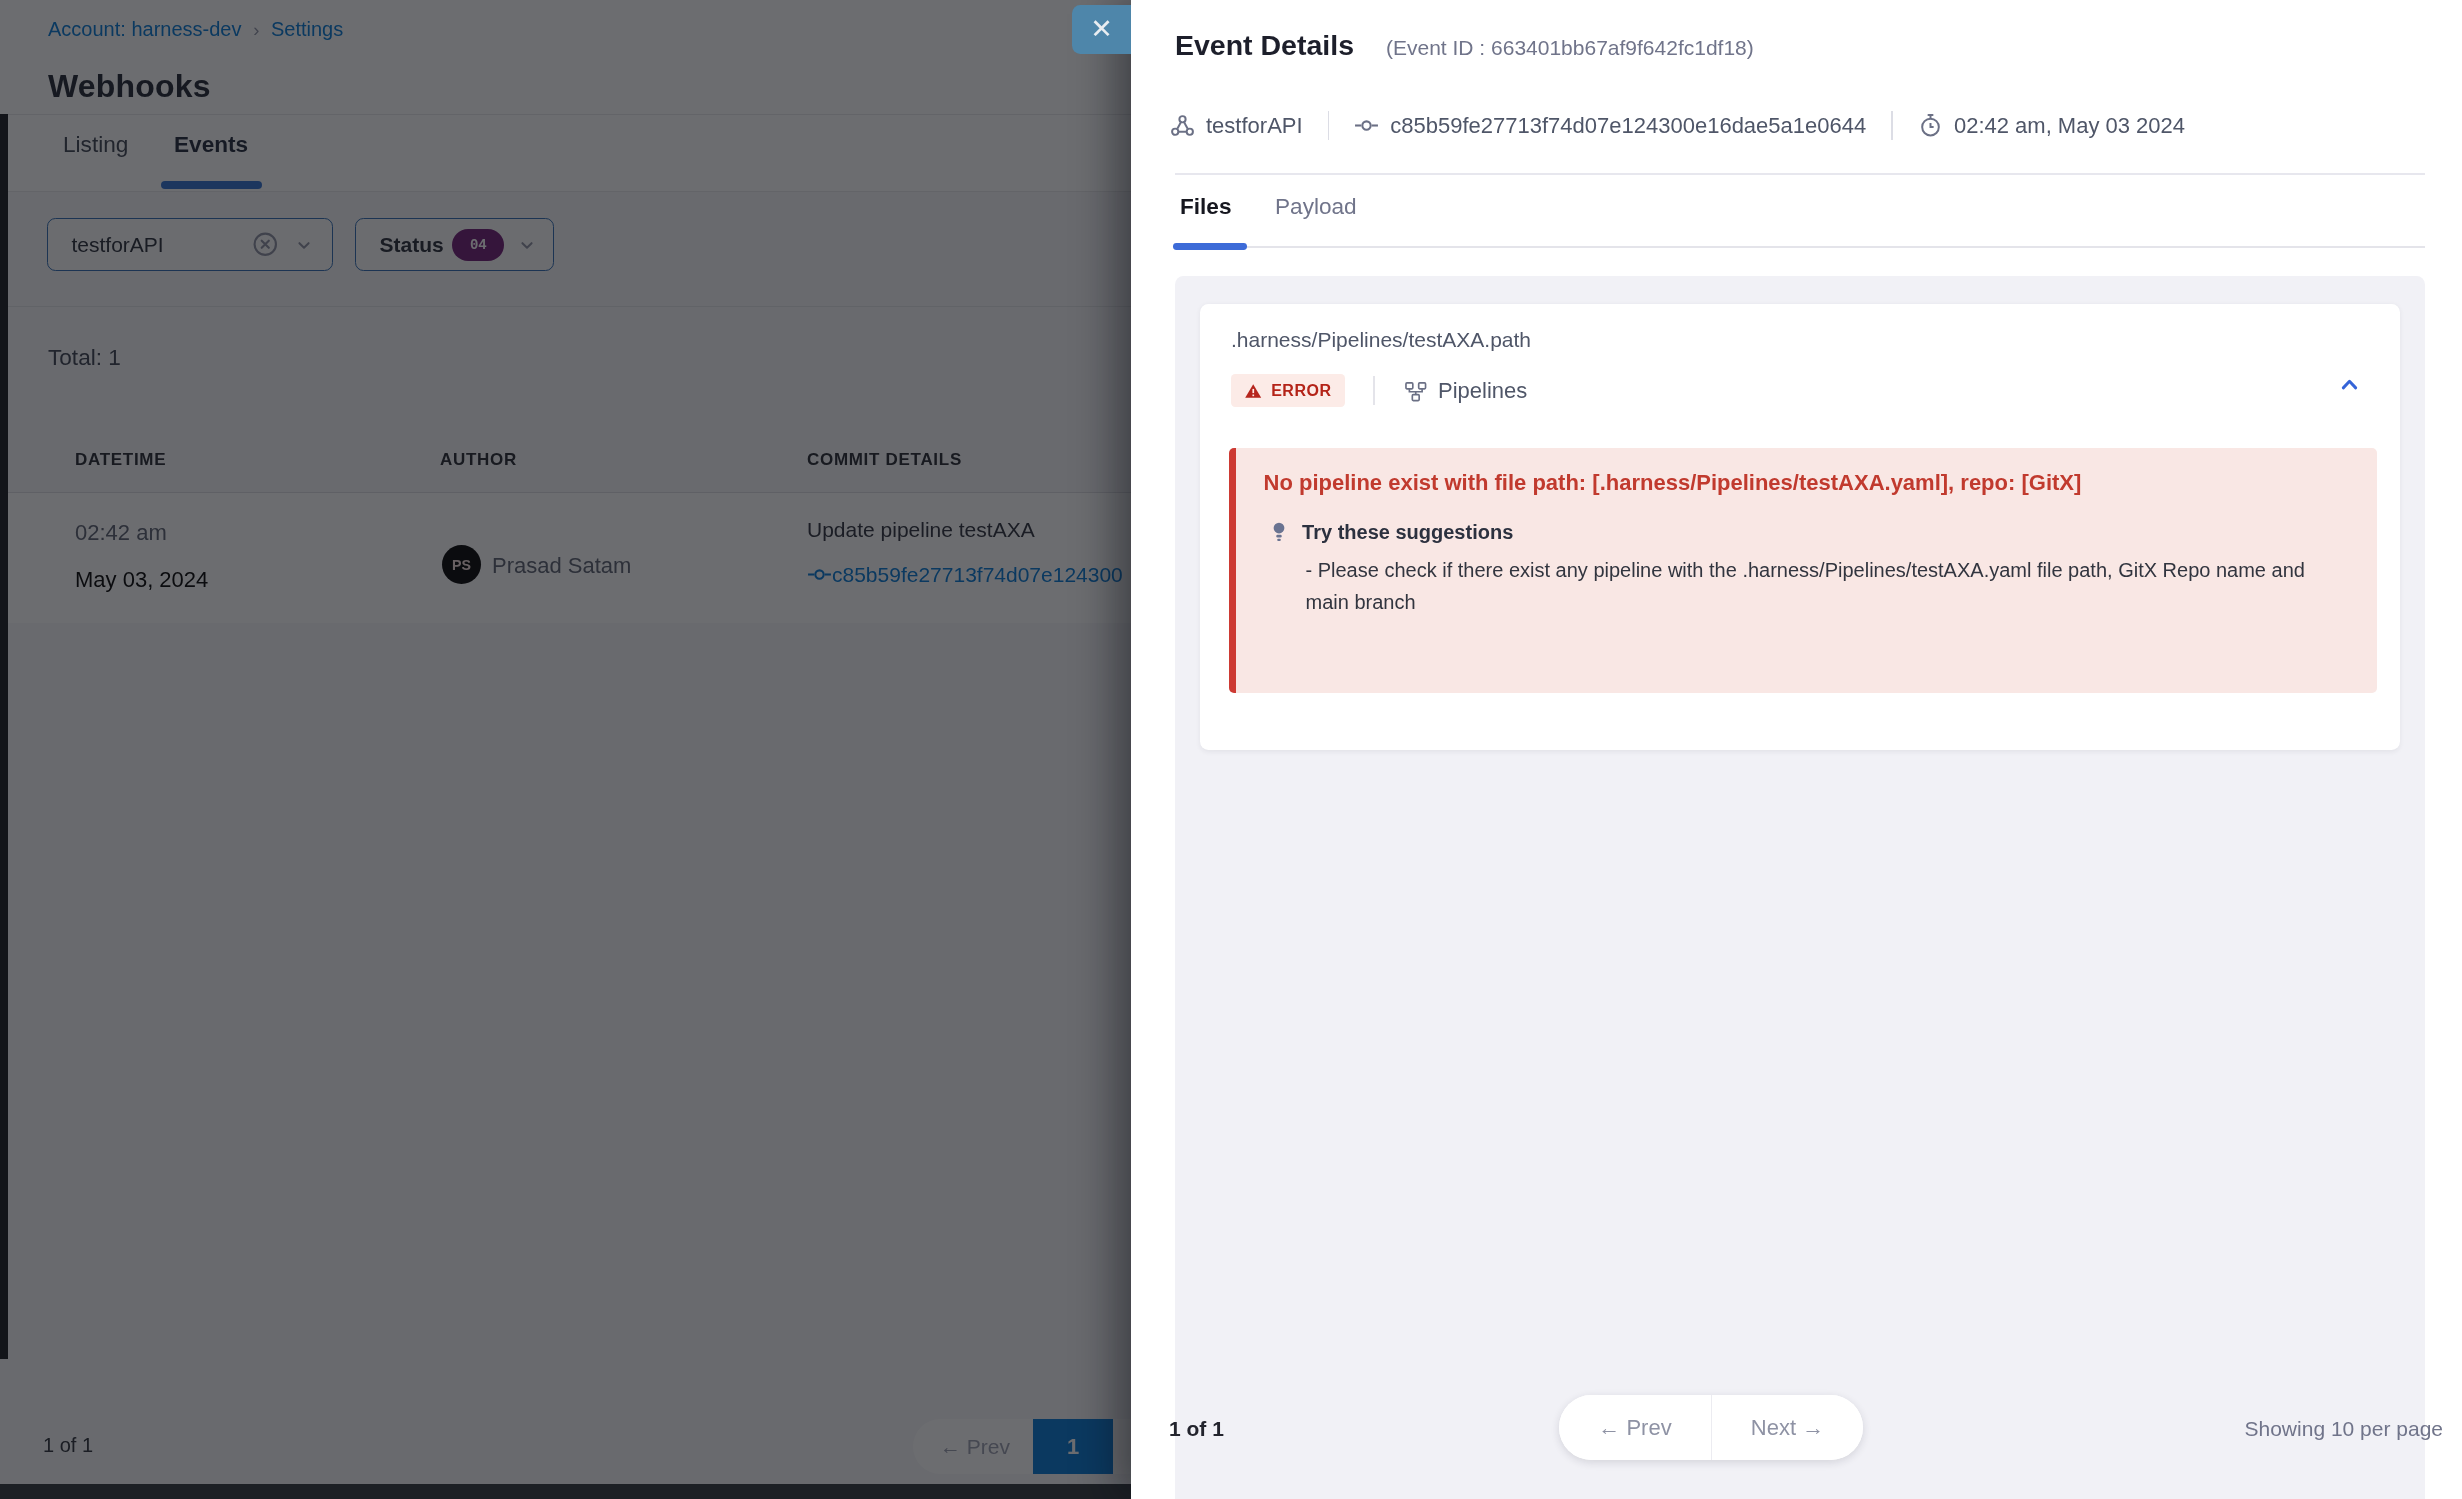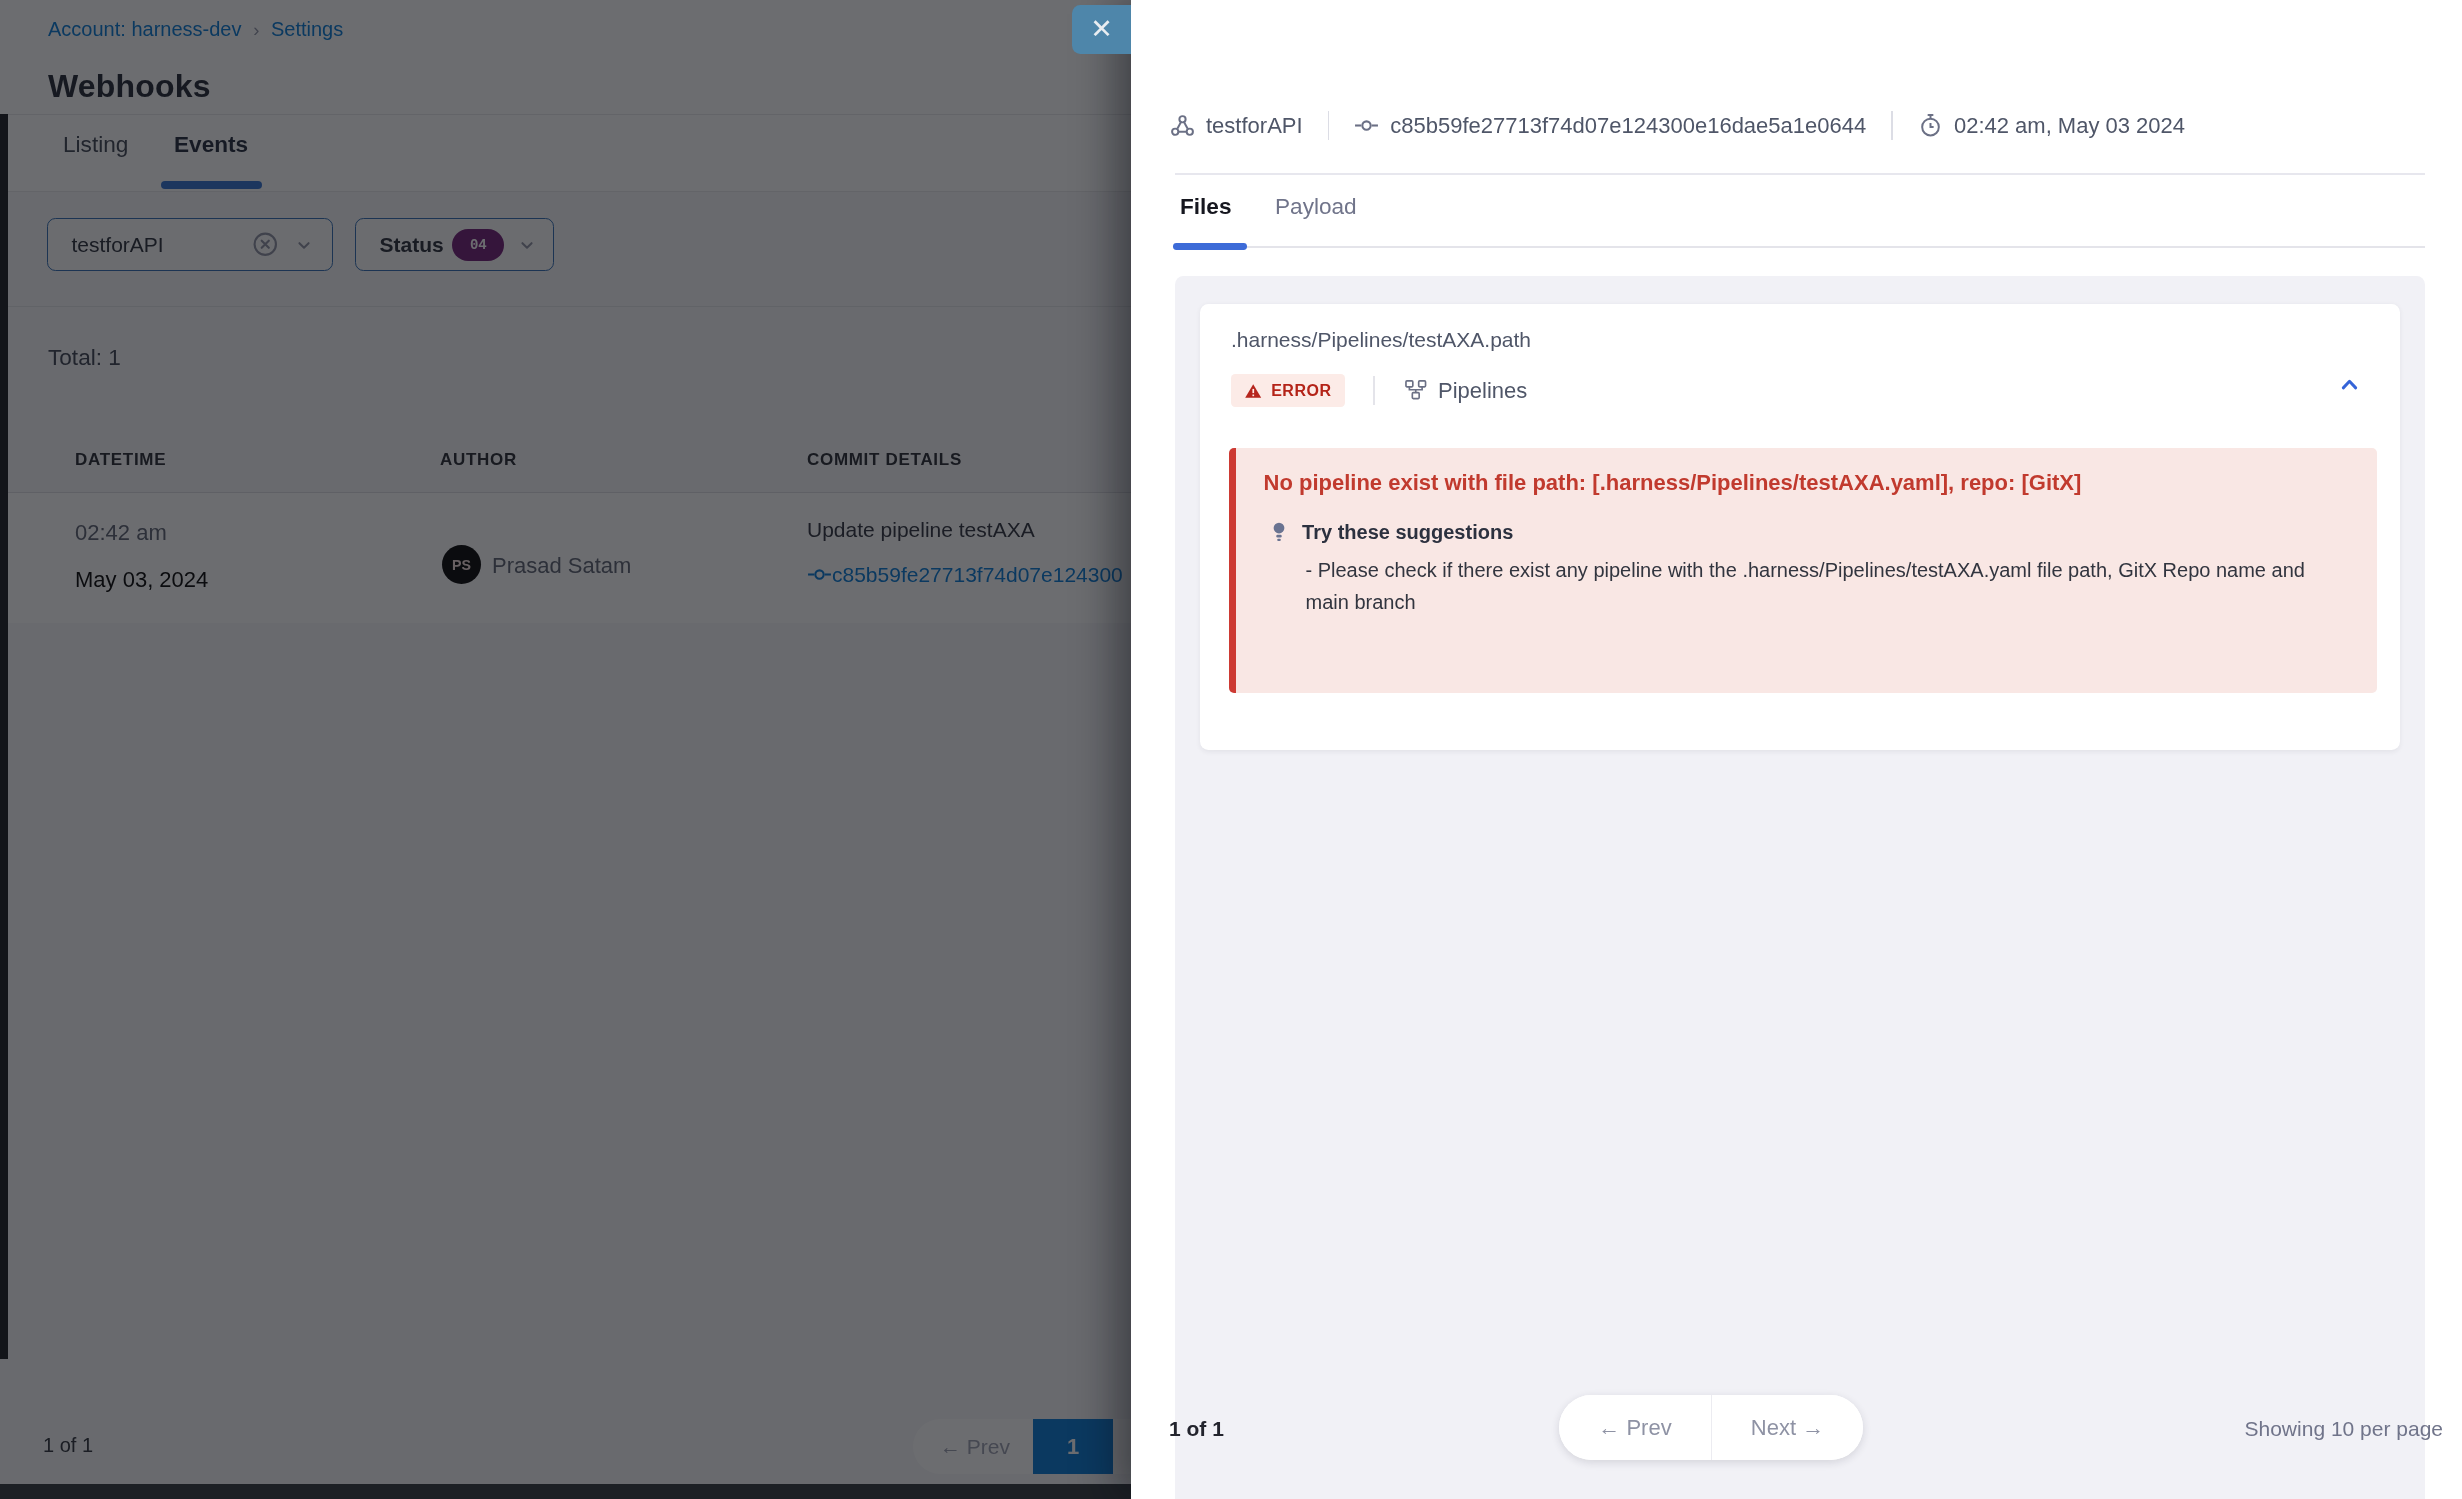--- a/index.html
+++ b/index.html
@@ -58,21 +58,21 @@
   .d-tab{position:absolute;top:194px;font-size:22.6px;color:#70748a;cursor:pointer;}
   .d-tab.active{color:#16171f;font-weight:600;}
   .d-tab-active-bar{position:absolute;left:42px;top:243px;width:74px;height:6.7px;border-radius:3.4px;background:#3d6bd8;z-index:2;}
   .d-panel{position:absolute;left:44px;top:276px;width:1250px;height:1223px;background:#f1f1f6;border-radius:8.4px 8.4px 0 0;}
   .file-card{position:absolute;left:25px;top:28px;width:1200px;height:446px;background:#ffffff;border-radius:8.4px;box-shadow:0 1.7px 5px rgba(40,41,61,.07);}
   .fc-path{position:absolute;left:31px;top:23.5px;font-size:21px;color:#4f5668;}
   .fc-status-row{position:absolute;left:31px;top:70px;display:flex;align-items:center;}
   .badge-error{display:inline-flex;align-items:center;gap:8.4px;background:#fcebe7;border-radius:4.2px;padding:7.5px 13.4px;}
   .badge-error span{font-size:16px;font-weight:700;letter-spacing:0.5px;color:#b42318;}
   .fc-sep{width:1.7px;height:28.5px;background:#e4e4ea;margin:0 28.5px;}
-  .fc-entity{display:flex;align-items:flex-start;gap:11px;font-size:22px;color:#4f5668;}
+  .fc-entity{display:flex;align-items:flex-end;gap:11px;font-size:22px;color:#4f5668;}
   .fc-collapse{position:absolute;right:34px;top:64px;background:none;border:none;cursor:pointer;padding:3.4px;}
   .error-box{position:absolute;left:28.5px;top:144px;width:1148px;height:245px;background:#f9e7e4;border-left:7.5px solid #cd3a33;border-radius:5px;}
   .eb-headline{position:absolute;left:28px;top:22px;font-size:22px;font-weight:700;color:#c13a2e;}
   .eb-sugg-row{position:absolute;left:32px;top:72px;display:flex;align-items:center;gap:12.6px;}
   .eb-sugg-title{font-size:20px;font-weight:700;color:#2c313f;}
   .eb-sugg-text{position:absolute;left:70px;top:106px;width:1039px;font-size:20px;line-height:32px;color:#32353f;}
   .df-pageinfo{position:absolute;left:38px;top:1417px;font-size:21px;font-weight:600;color:#23242d;}
   .df-buttons{position:absolute;left:428px;top:1395px;height:65px;display:flex;border-radius:34px;overflow:hidden;background:#fff;box-shadow:0 2.5px 8.4px rgba(35,38,59,.14);}
   .df-btn{width:152px;height:65px;background:#fff;border:none;font-size:22px;color:#8e92a4;cursor:pointer;}
   .df-btn.next{border-left:1.7px solid #ececf1;}
@@ -160,20 +160,24 @@
     <div class="bottom-strip"></div>
   </section>
 
   <div class="backdrop"></div>
 
   <aside class="drawer">
     <button class="drawer-close">
         <span>✕</span>
       </button>
 
+    <div class="d-title-row">
+      <span class="d-title">Event Details</span>
+      <span class="d-eventid">(Event ID : 663401bb67af9f642fc1df18)</span>
+    </div>
 
     <div class="d-meta">
       <span class="d-meta-item">
         <span>
           <svg width="25" height="25" viewBox="0 0 24 24" fill="none" stroke="#6b7085" stroke-width="1.9">
               <circle cx="5" cy="18" r="3"></circle>
               <circle cx="19" cy="18" r="3"></circle>
               <circle cx="12" cy="6" r="3"></circle>
               <path d="M10.6 8.6 L7 15.2"></path>
               <path d="M13.4 8.6 L17 15.2"></path>

